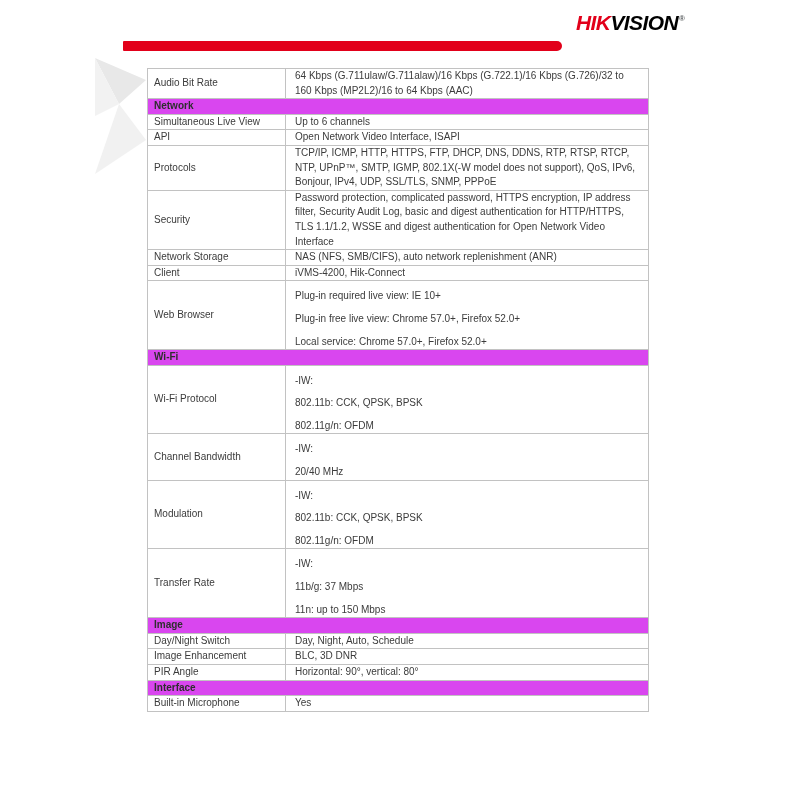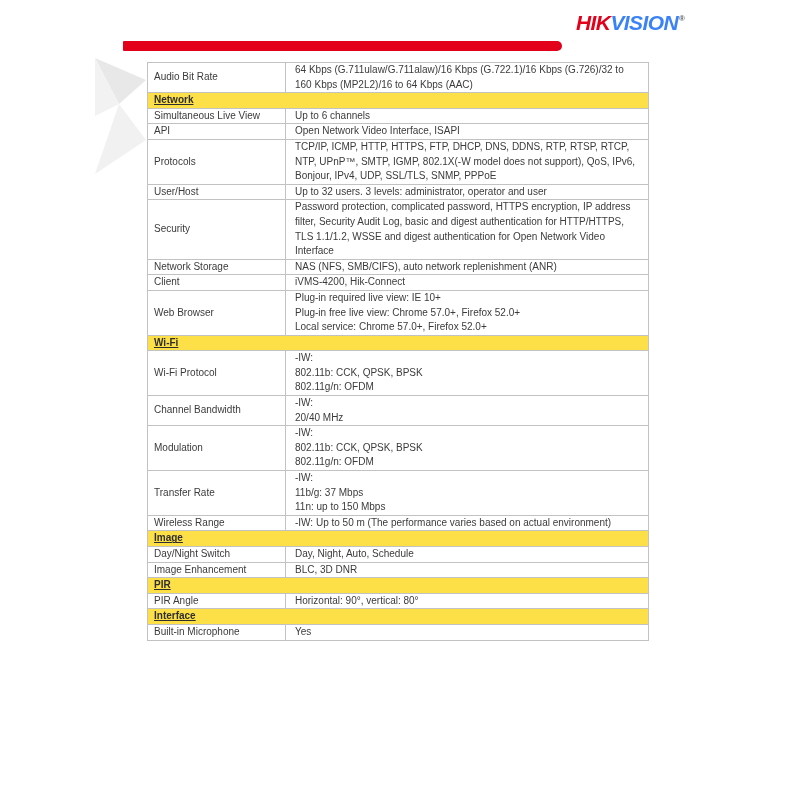--- a/index.html
+++ b/index.html
@@ -12,52 +12,52 @@
   .page { position: relative; width: 800px; height: 800px; overflow: hidden; background: #fff; }
 
   .watermark { position: absolute; left: 89px; top: 52px; }
 
   .logo {
     position: absolute; left: 576px; top: 7px;
     font-style: italic; font-weight: bold; font-size: 21px;
     letter-spacing: -0.6px; white-space: nowrap; line-height: 24px;
   }
   .logo .hik { color: #e2001a; text-align: right; }
-  .logo .vision { color: #3b82f6; text-align: center; }
+  .logo .vision { color: #000000; text-align: center; }
   .logo .reg {
     font-size: 8px; font-style: normal; color: #54585a;
     vertical-align: 9px; letter-spacing: 0; margin-left: 1px;
   }
 
   .red-bar {
     position: absolute; left: 123px; top: 41px;
     width: 439px; height: 10px;
     background: #e2001a;
     border-radius: 1px 5px 5px 1px;
   }
 
   table.spec-table {
-    position: absolute; left: 147px; top: 62px;
+    position: absolute; left: 147px; top: 68px;
     width: 502px;
     border-collapse: collapse; table-layout: fixed;
     background: #fff;
   }
   .spec-table td {
     border: 1px solid #c2c2c2;
     font-size: 10px; line-height: 14.6px; color: #3b3b3b;
     vertical-align: middle;
     padding: 0;
   }
   .spec-table td.label-cell { width: 138px; padding: 0 4px 0 6px; }
   .spec-table td.value-cell { padding: 0 6px 0 9px; }
   .spec-table tr.section-row td {
-    background: #fde047; font-weight: bold;
-    padding: 0 0 0 6px; color: #2e2e2e; text-decoration: underline;
+    background: #d946ef; font-weight: bold;
+    padding: 0 0 0 6px; color: #2e2e2e;
   }
-  .vline { line-height: 14.6px; }
+  .vline { line-height: 14.6px; margin-top: 8px; }
 </style>
 </head>
 <body>
 
 <div class="page">
 
   <svg class="watermark" width="58" height="130" viewBox="0 0 58 130" aria-hidden="true">
     <polygon points="6,6 57,28 30,52" fill="#e8e8e8"></polygon>
     <polygon points="6,6 30,52 6,64" fill="#f2f2f2"></polygon>
     <polygon points="6,122 30,52 57,88" fill="#f1f1f1"></polygon>
@@ -82,24 +82,20 @@
           <td class="label-cell">Simultaneous Live View</td>
           <td class="value-cell">Up to 6 channels</td>
         </tr>
         <tr>
           <td class="label-cell">API</td>
           <td class="value-cell">Open Network Video Interface, ISAPI</td>
         </tr>
         <tr>
           <td class="label-cell">Protocols</td>
           <td class="value-cell">TCP/IP, ICMP, HTTP, HTTPS, FTP, DHCP, DNS, DDNS, RTP, RTSP, RTCP, NTP, UPnP™, SMTP, IGMP, 802.1X(-W model does not support), QoS, IPv6, Bonjour, IPv4, UDP, SSL/TLS, SNMP, PPPoE</td>
-        </tr>
-        <tr>
-          <td class="label-cell">User/Host</td>
-          <td class="value-cell">Up to 32 users. 3 levels: administrator, operator and user</td>
         </tr>
         <tr>
           <td class="label-cell">Security</td>
           <td class="value-cell">Password protection, complicated password, HTTPS encryption, IP address filter, Security Audit Log, basic and digest authentication for HTTP/HTTPS, TLS 1.1/1.2, WSSE and digest authentication for Open Network Video Interface</td>
         </tr>
         <tr>
           <td class="label-cell">Network Storage</td>
           <td class="value-cell">NAS (NFS, SMB/CIFS), auto network replenishment (ANR)</td>
         </tr>
         <tr>
@@ -141,37 +137,30 @@
           </td>
         </tr>
         <tr>
           <td class="label-cell">Transfer Rate</td>
           <td class="value-cell">
             <div class="vline">-IW:</div>
             <div class="vline">11b/g: 37 Mbps</div>
             <div class="vline">11n: up to 150 Mbps</div>
           </td>
         </tr>
-        <tr>
-          <td class="label-cell">Wireless Range</td>
-          <td class="value-cell">-IW: Up to 50 m (The performance varies based on actual environment)</td>
-        </tr>
         <tr class="section-row">
           <td colspan="2">Image</td>
         </tr>
         <tr>
           <td class="label-cell">Day/Night Switch</td>
           <td class="value-cell">Day, Night, Auto, Schedule</td>
         </tr>
         <tr>
           <td class="label-cell">Image Enhancement</td>
           <td class="value-cell">BLC, 3D DNR</td>
-        </tr>
-        <tr class="section-row">
-          <td colspan="2">PIR</td>
         </tr>
         <tr>
           <td class="label-cell">PIR Angle</td>
           <td class="value-cell">Horizontal: 90°, vertical: 80°</td>
         </tr>
         <tr class="section-row">
           <td colspan="2">Interface</td>
         </tr>
         <tr>
           <td class="label-cell">Built-in Microphone</td>

